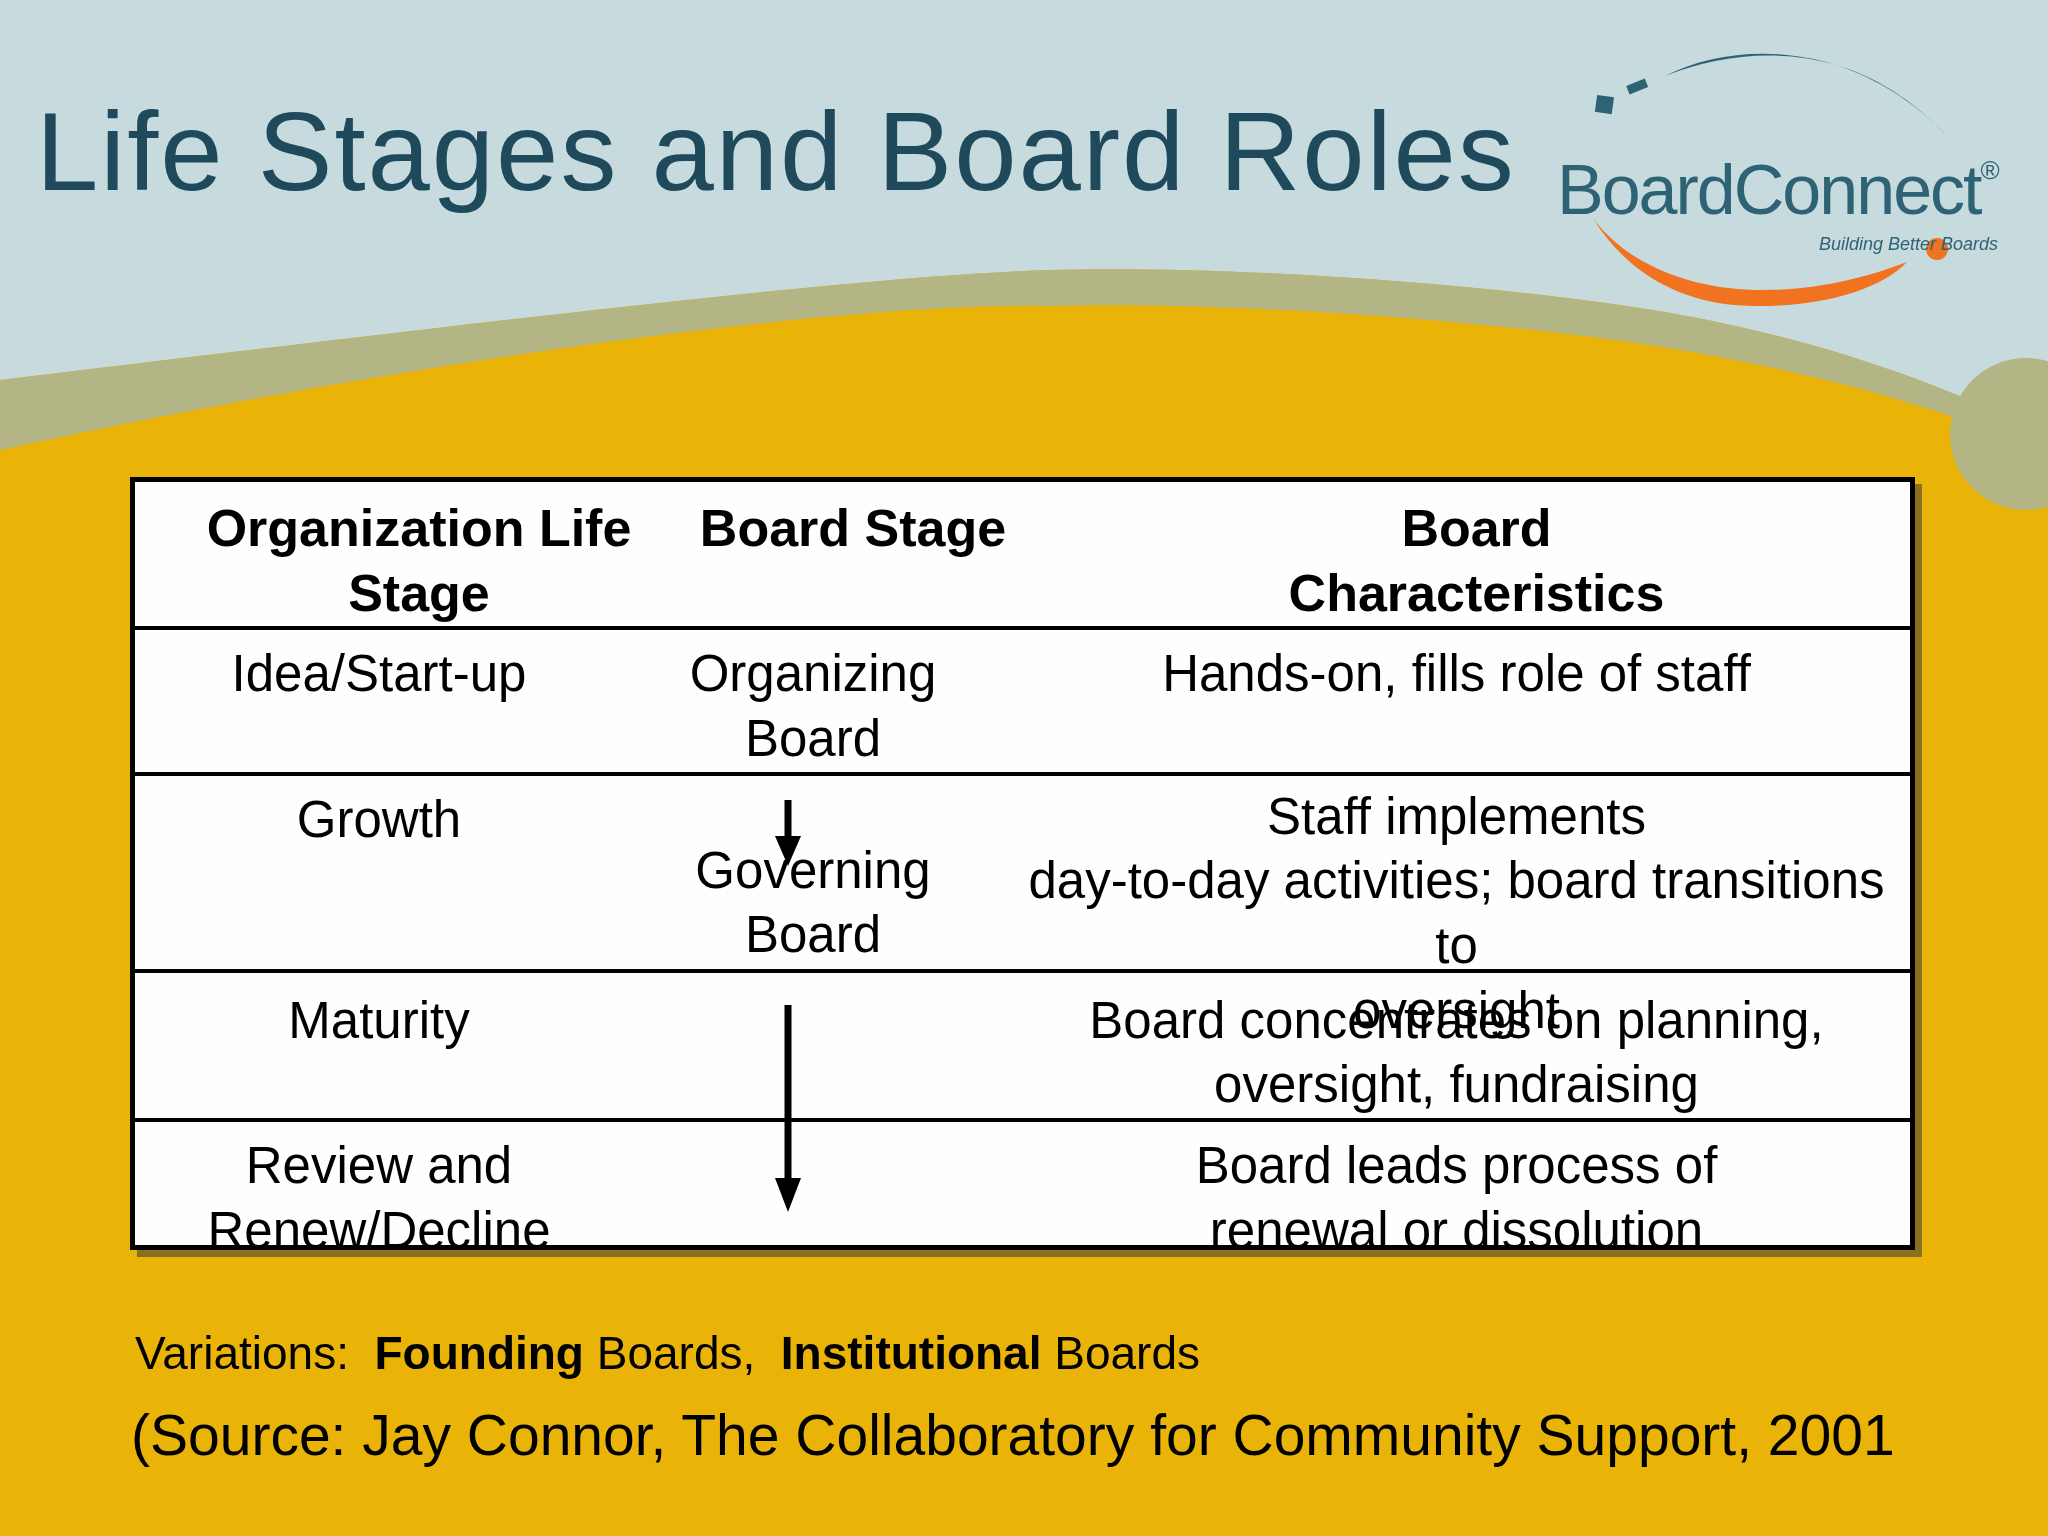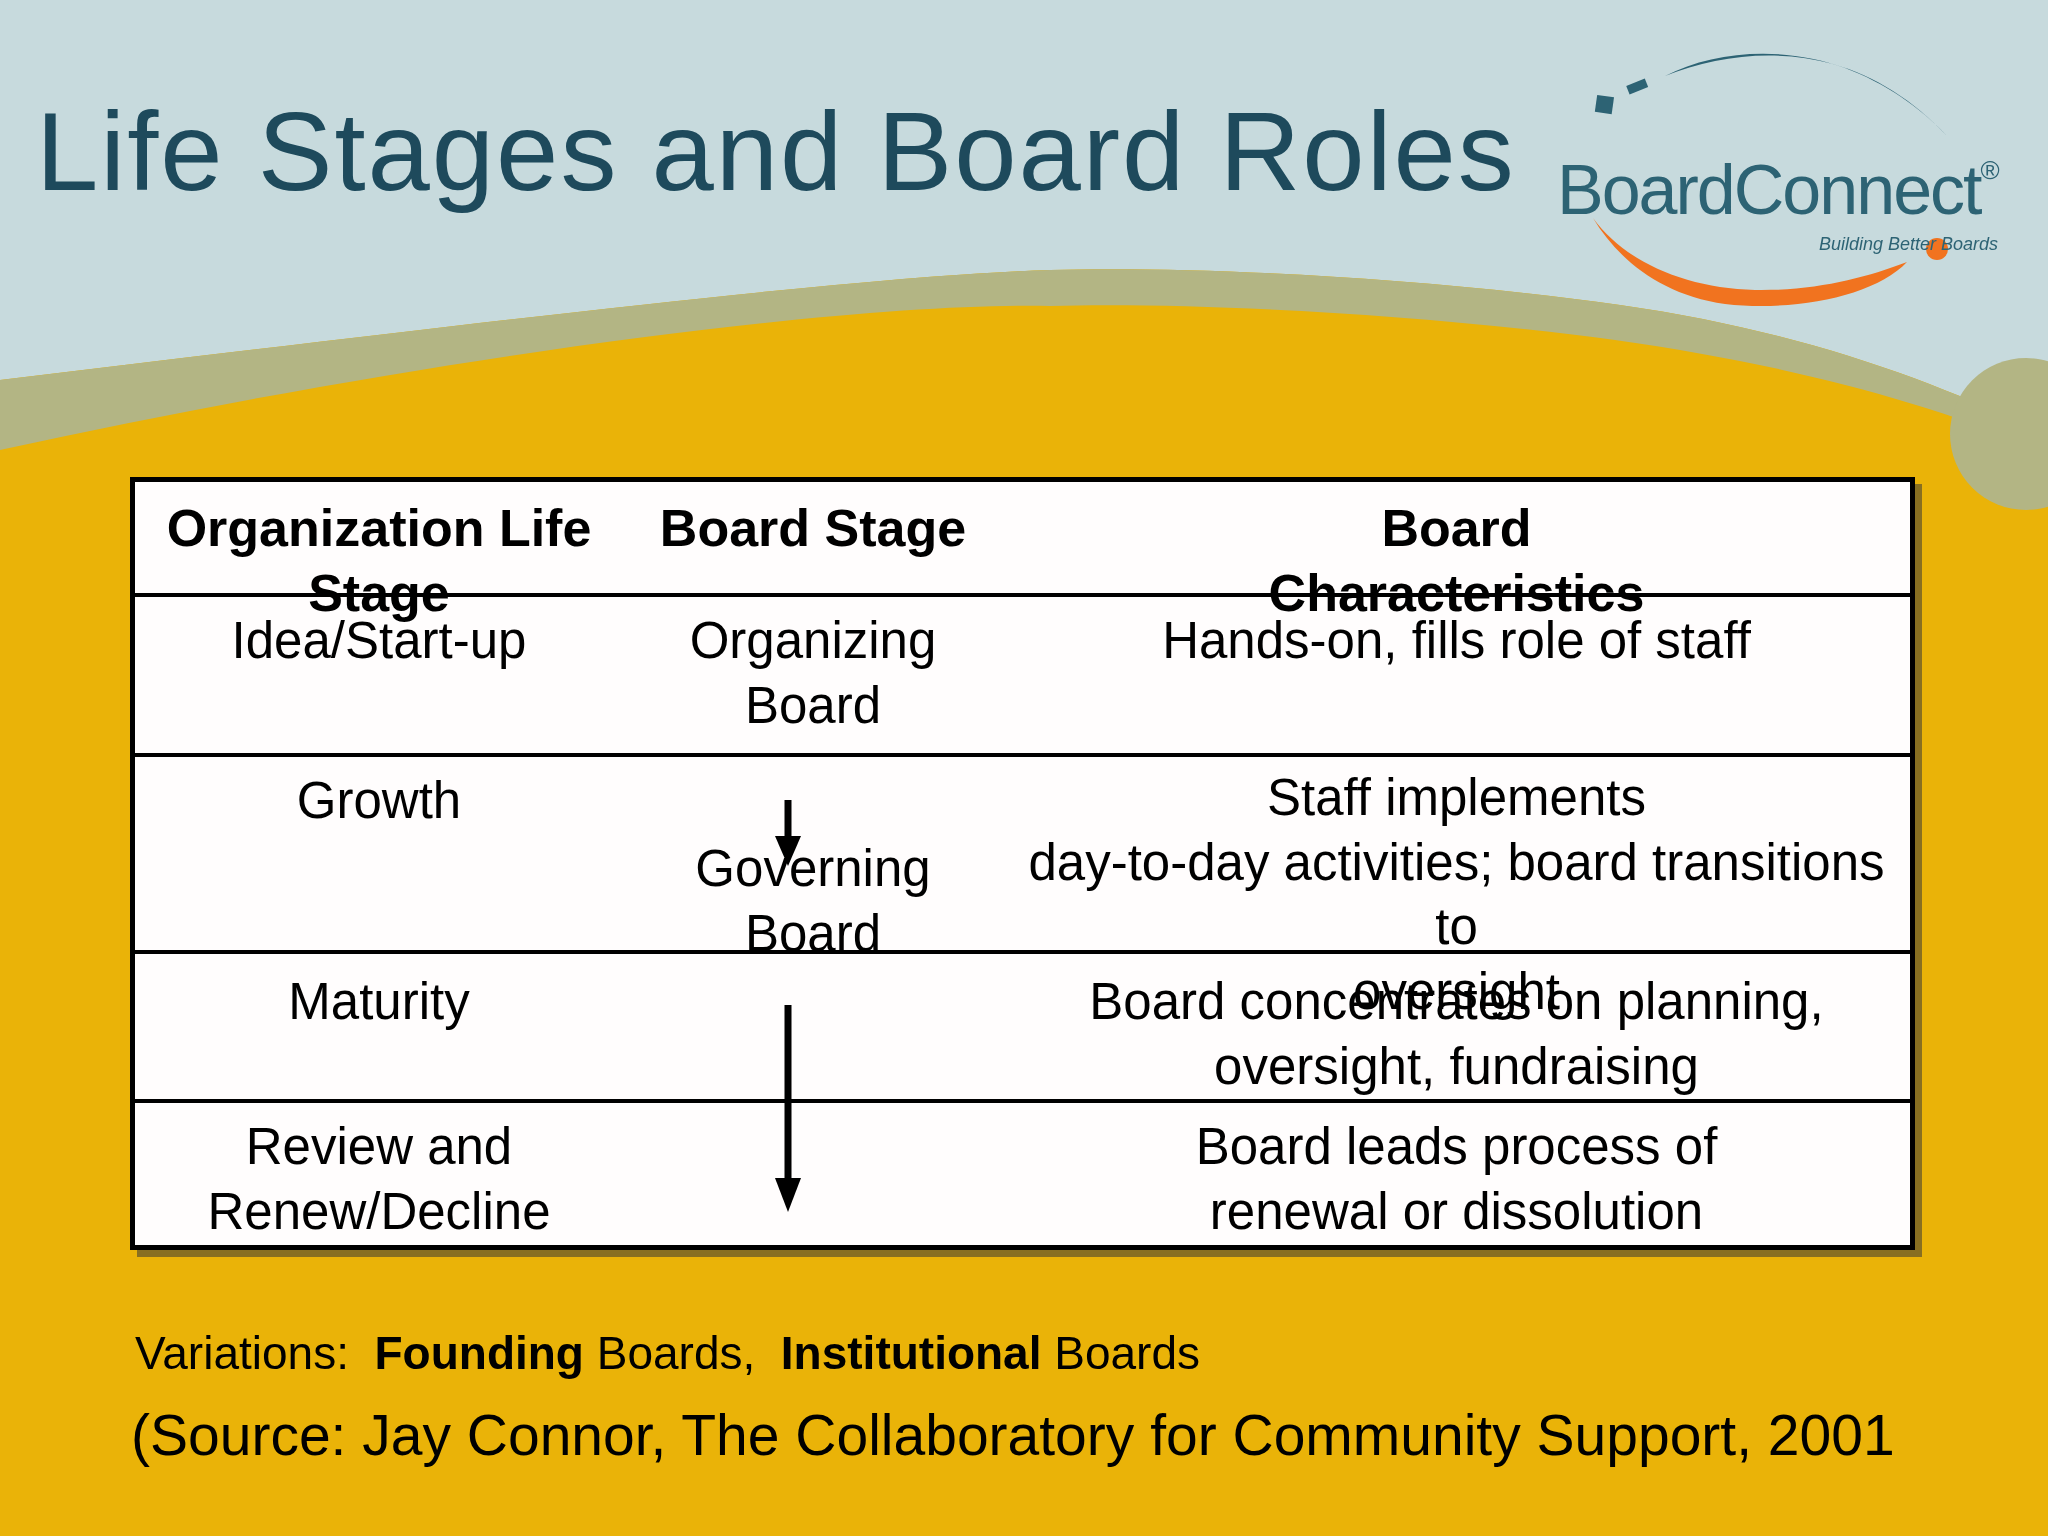--- a/index.html
+++ b/index.html
@@ -20,29 +20,29 @@
   .logo .tagline{position:absolute;right:42px;top:204px;font-size:18px;font-weight:normal;
                  font-style:italic;color:#2d6374;white-space:nowrap;}
 
   
   .table{position:absolute;left:130px;top:477px;width:1785px;height:773px;z-index:1;
          box-sizing:border-box;border:5px solid #000;background:#fffdfd;
          box-shadow:7px 7px 0 rgba(55,55,55,0.55);display:flex;flex-direction:column;}
   .t-row{display:grid;grid-template-columns:488px 380px 1fr;box-sizing:border-box;
          border-bottom:4px solid #000;}
   .t-row:last-child{border-bottom:none;flex:1;}
-  .r-head{height:115px;}
+  .r-head{height:148px;padding-left:40px;}
   .r-1{height:180px;}
   .r-2{height:197px;}
   .r-3{height:156px;}
   .cell{text-align:center;font-size:51px;line-height:1.27;padding-top:12px;
         white-space:pre-line;}
   .r-head .cell{font-weight:bold;font-size:52px;line-height:1.25;padding-top:14px;}
   .r-3 .cell{padding-top:16px;}
-  .cell.gov{padding-top:80px;}
+  .cell.gov{padding-top:63px;}
   .r-2 .c3{padding-top:9px;}
 
   
   .arrows{position:absolute;left:0;top:0;width:2048px;height:1536px;z-index:3;pointer-events:none;}
 
   
   .variations{position:absolute;left:135px;top:1326px;font-size:46px;z-index:2;white-space:nowrap;}
   .variations span{white-space:pre;}
   .variations .b{font-weight:bold;}
   .source{position:absolute;left:131px;top:1402px;font-size:57px;z-index:2;white-space:nowrap;}

